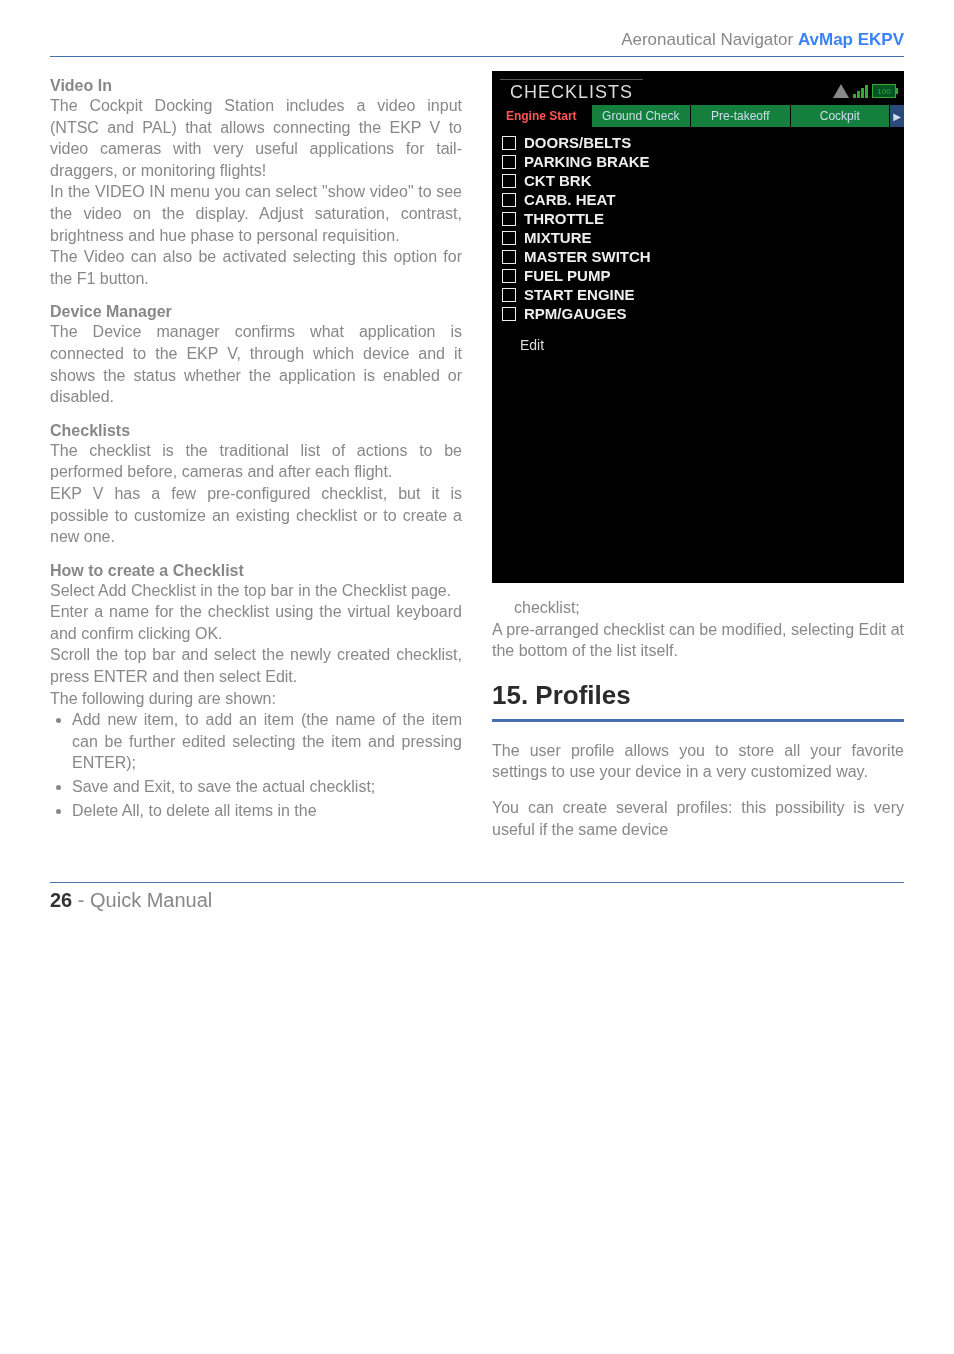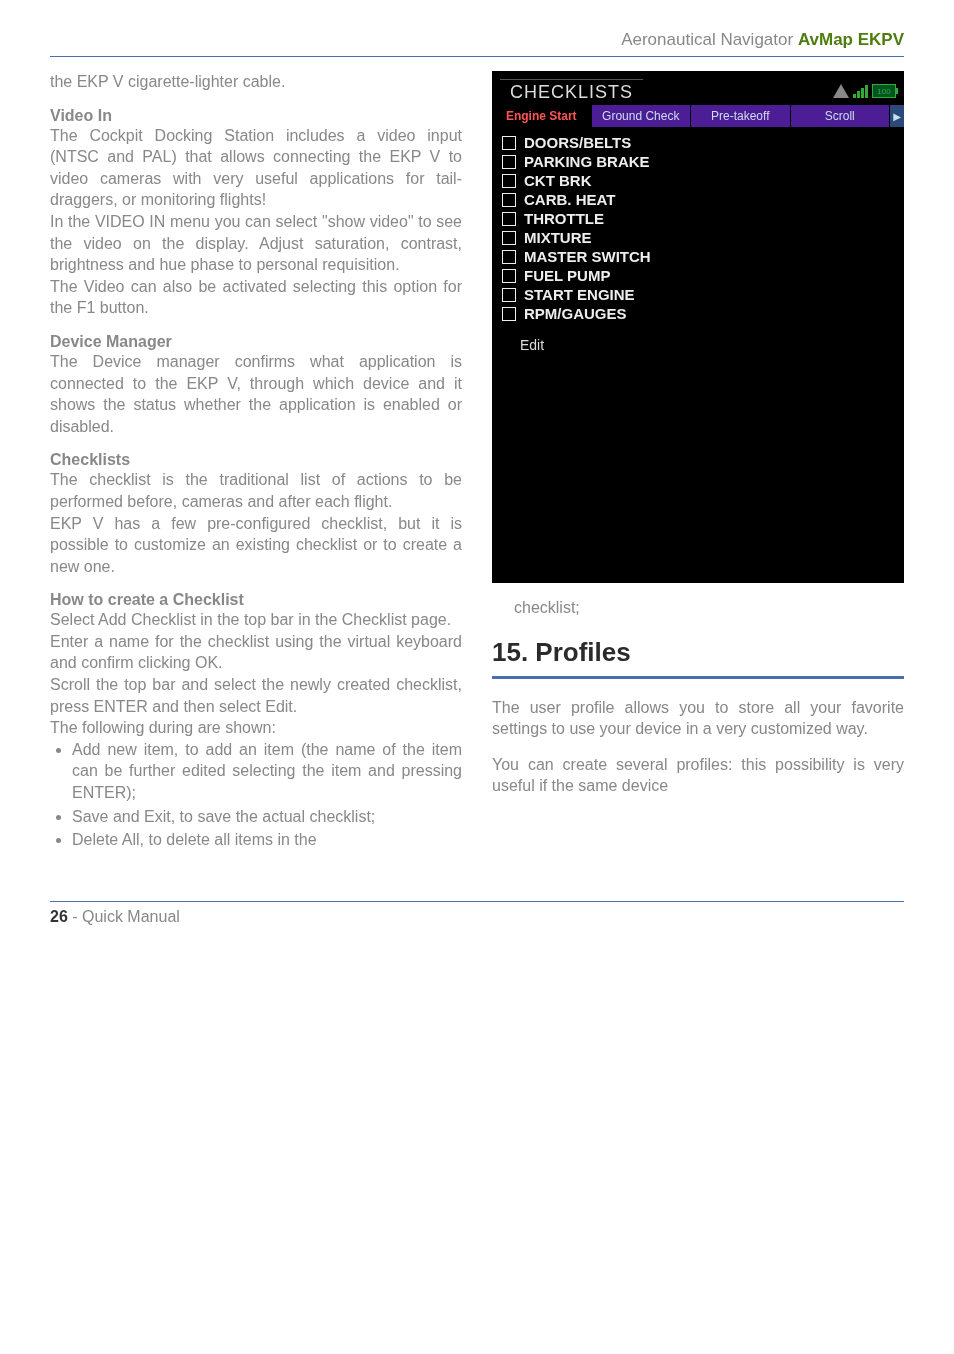--- a/index.html
+++ b/index.html
@@ -15,21 +15,21 @@
     position: relative;
   }
   .header {
     text-align: right;
     font-size: 17px;
     padding-bottom: 6px;
     border-bottom: 1px solid #4a6fb0;
     margin-bottom: 14px;
   }
   .header .brand {
-    color: #4d7c0f;
+    color: #3b82f6;
     font-weight: bold;
   }
   .header .product {
     color: #888;
   }
   .columns {
     display: flex;
     gap: 30px;
   }
   .col {
@@ -70,23 +70,23 @@
     margin: 18px 0 8px 0;
   }
   .blue-rule {
     height: 3px;
     background: #4a6fb0;
     width: 100%;
     margin-bottom: 18px;
   }
   .footer {
     border-top: 1px solid #4a6fb0;
-    margin-top: 36px;
+    margin-top: 28px;
     padding-top: 6px;
-    font-size: 16px;
+    font-size: 20px;
     color: #888;
   }
   .footer .pagenum {
     color: #333;
     font-weight: bold;
   }
 
   
   .shot {
     width: 100%;
@@ -135,21 +135,21 @@
   .tabs {
     display: flex;
     background: #000;
     font-size: 12px;
     margin-top: 2px;
   }
   .tab {
     flex: 1;
     text-align: center;
     padding: 4px 2px;
-    background: #4c1d95;
+    background: #15803d;
     color: #cde;
     border-right: 1px solid #000;
     white-space: nowrap;
   }
   .tab.active {
     background: #000;
     color: #f55;
     font-weight: bold;
   }
   .tab-arrow{
@@ -183,21 +183,20 @@
 <body>
 
 <div class="page">
   <div class="header">
     <span class="product">Aeronautical Navigator </span><span class="brand">AvMap EKPV</span>
   </div>
 
   <div class="columns">
 
     <div class="col">
-      <p class="body-text">the EKP V cigarette-lighter cable.</p>
 
       <p class="subhead">Video In</p>
       <p class="body-text" style="margin-bottom:0">The Cockpit Docking Station includes a video input (NTSC and PAL) that allows connecting the EKP V to video cameras with very useful applications for tail-draggers, or monitoring flights!</p>
       <p class="body-text" style="margin-bottom:0">In the VIDEO IN menu you can select "show video" to see the video on the display. Adjust saturation, contrast, brightness and hue phase to personal requisition.</p>
       <p class="body-text">The Video can also be activated selecting this option for the F1 button.</p>
 
       <p class="subhead">Device Manager</p>
       <p class="body-text">The Device manager confirms what application is connected to the EKP V, through which device and it shows the status whether the application is enabled or disabled.</p>
 
       <p class="subhead">Checklists</p>
@@ -231,21 +230,21 @@
               </div>
             <div class="batt">
                 <span>100</span>
               </div>
           </div>
         </div>
         <div class="tabs">
           <div class="tab active">Engine Start</div>
           <div class="tab">Ground Check</div>
           <div class="tab">Pre-takeoff</div>
-          <div class="tab">Scroll</div>
+          <div class="tab">Cockpit</div>
           <div class="tab-arrow">▶</div>
         </div>
         <div class="check-items">
           <div class="check-row">
               <div class="check-box"></div>
               <span>DOORS/BELTS</span>
             </div>
           <div class="check-row">
               <div class="check-box"></div>
               <span>PARKING BRAKE</span>
@@ -282,20 +281,21 @@
               <div class="check-box"></div>
               <span>RPM/GAUGES</span>
             </div>
           <div class="edit-label">Edit</div>
         </div>
         <div style="height:200px"></div>
       </div>
 
       <p class="body-text" style="margin:0 0 0 22px">checklist;</p>
 
+      <p class="body-text">A pre-arranged checklist can be modified, selecting Edit at the bottom of the list itself.</p>
 
       <div class="section-title">15.  Profiles</div>
       <div class="blue-rule"></div>
 
       <p class="body-text">The user profile allows you to store all your favorite settings to use your device in a very customized way.</p>
       <p class="body-text">You can create several profiles: this possibility is very useful if the same device</p>
     </div>
   </div>
 
   <div class="footer">

